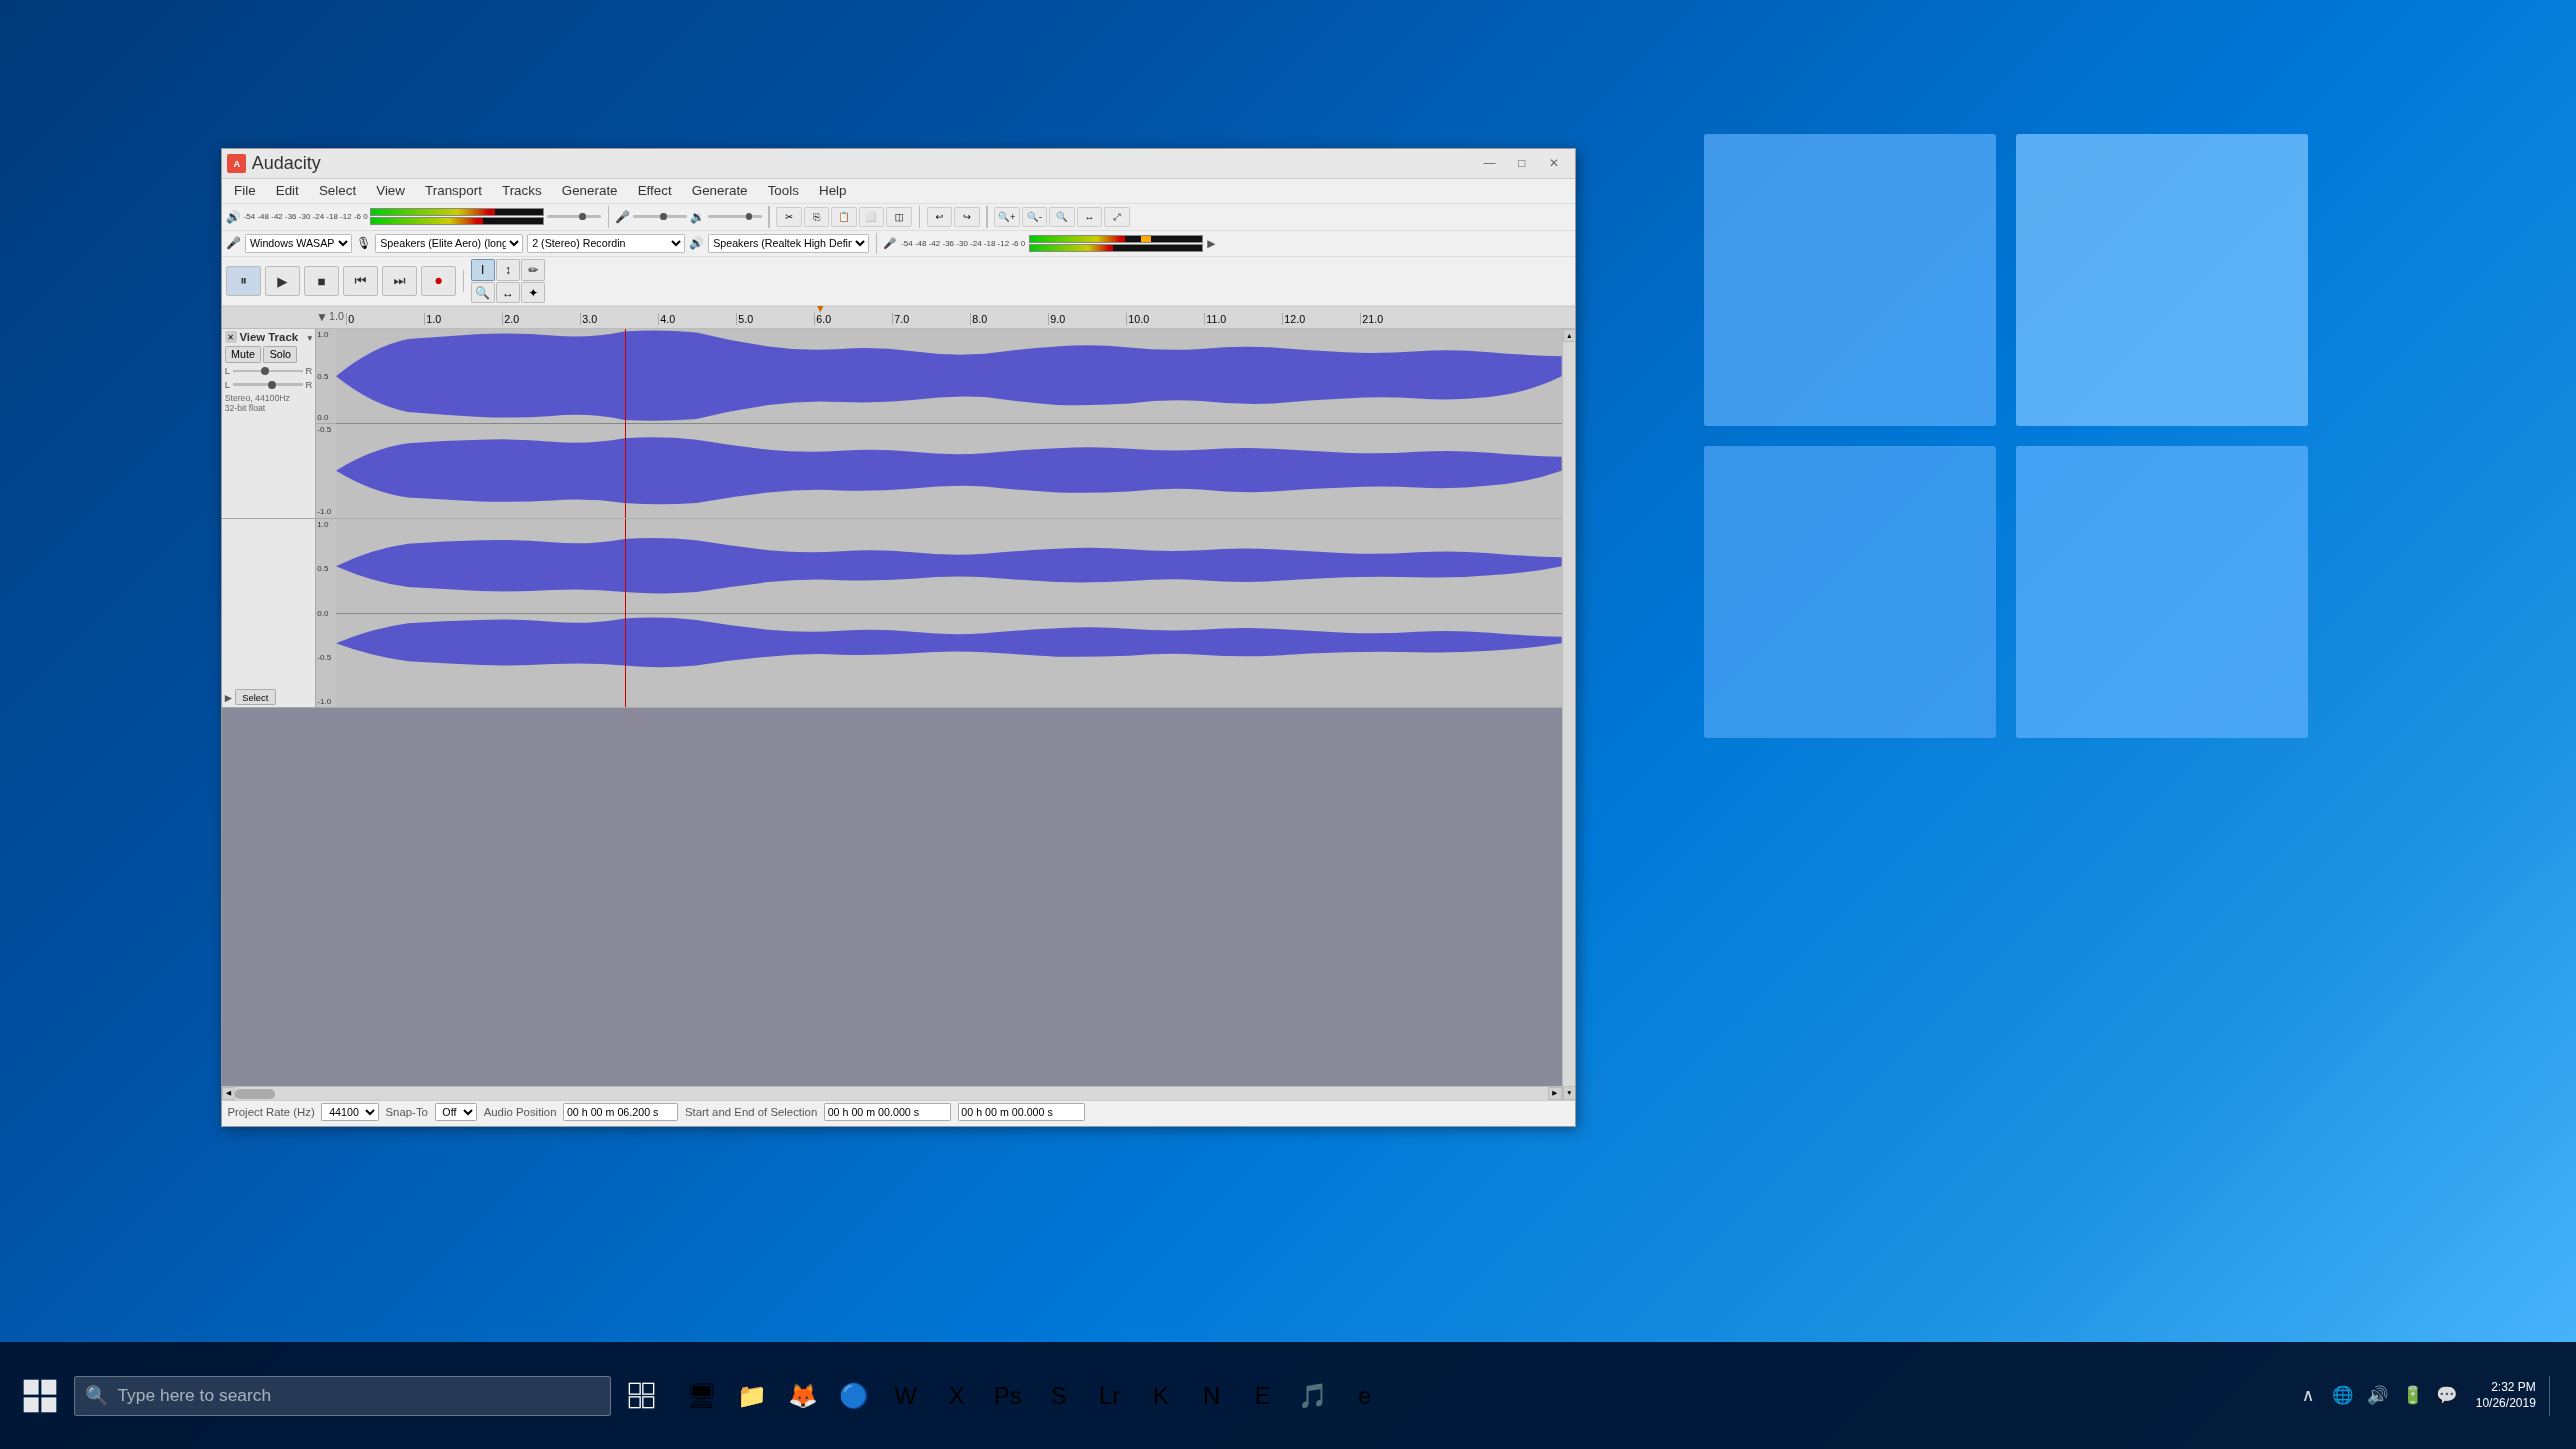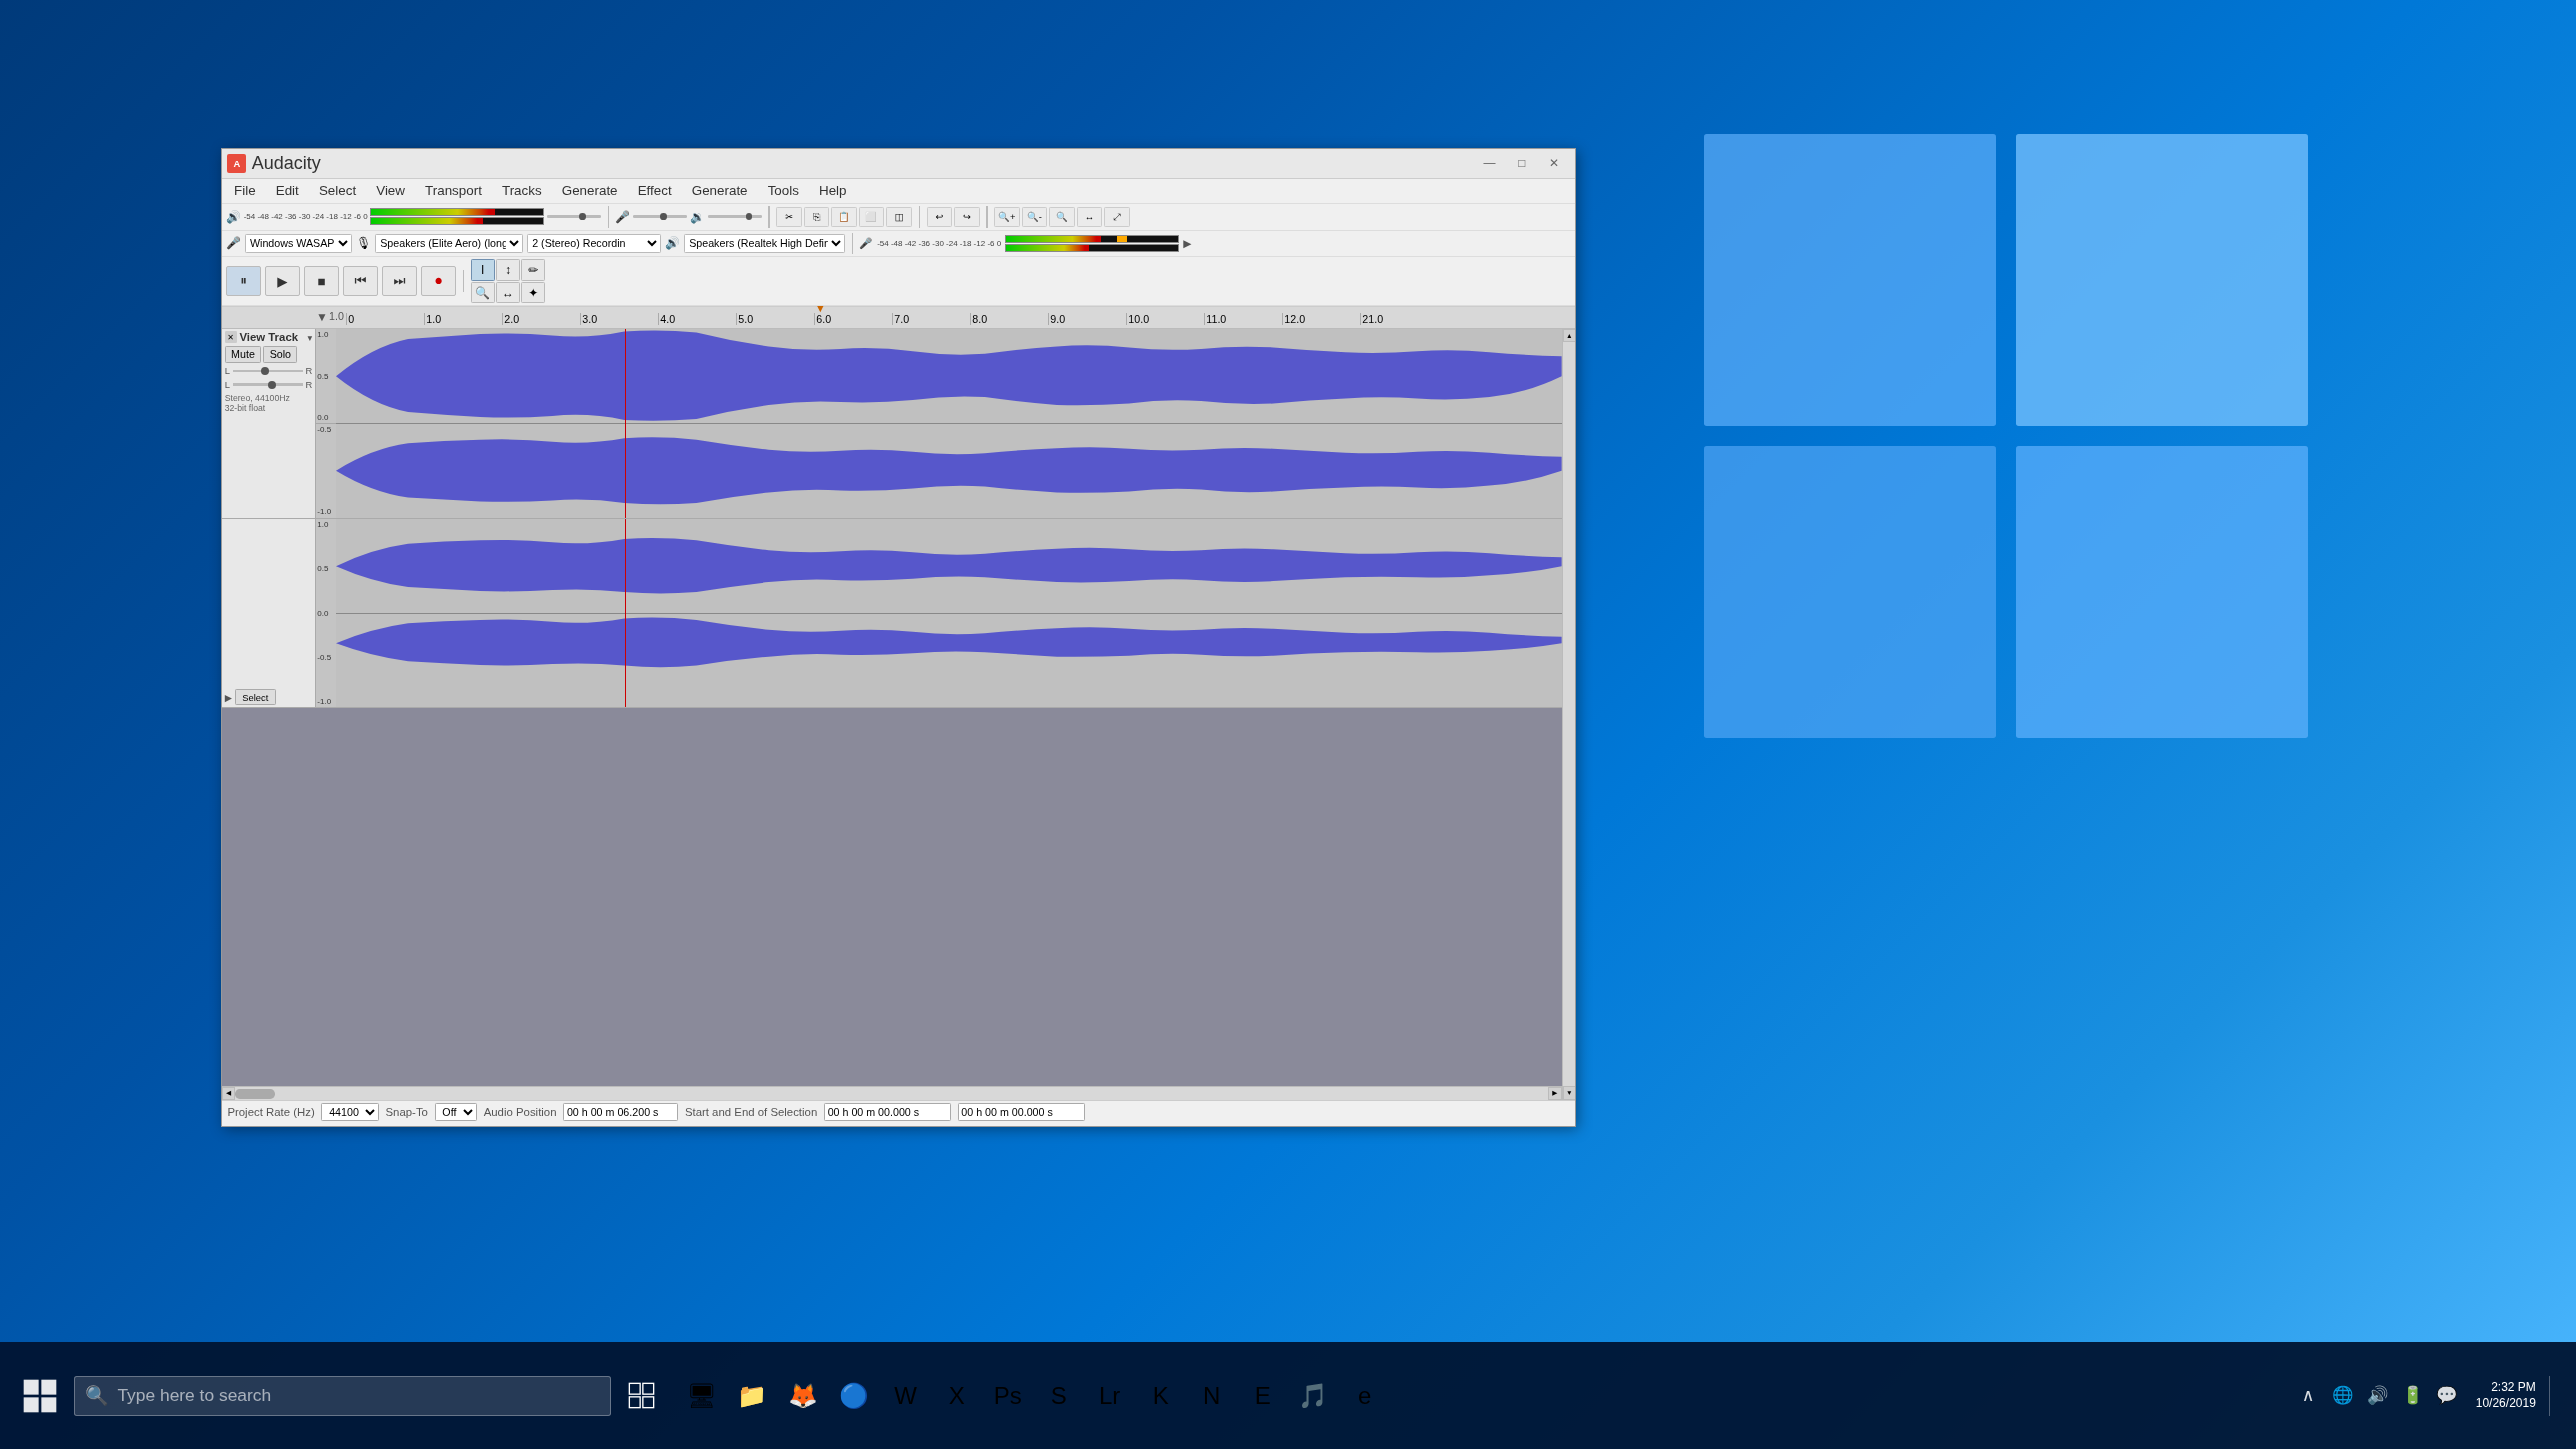--- a/index.html
+++ b/index.html
@@ -632,21 +632,21 @@
 
     <div style="display:flex; align-items:center; gap:4px; padding:2px 4px; border-bottom:0.7px solid #ddd;">
       <span style="font-size:12px;">🎤</span>
       <select class="dropdown-select" style="width:107px">
         <option>Windows WASAP</option>
       </select>
       <span style="font-size:12px;">🎙</span>
       <select class="dropdown-select" style="width:148px">
         <option>Speakers (Elite Aero) (long</option>
       </select>
-      <select class="dropdown-select" style="width:134px">
+      <select class="dropdown-select" style="width:158px">
         <option>2 (Stereo) Recordin</option>
       </select>
       <span style="font-size:12px;">🔊</span>
       <select class="dropdown-select" style="width:161px">
         <option>Speakers (Realtek High Definit...</option>
       </select>
 
       <div class="toolbar-sep"></div>
 
       <span style="font-size:10.7px;color:#555;">🎤</span>

